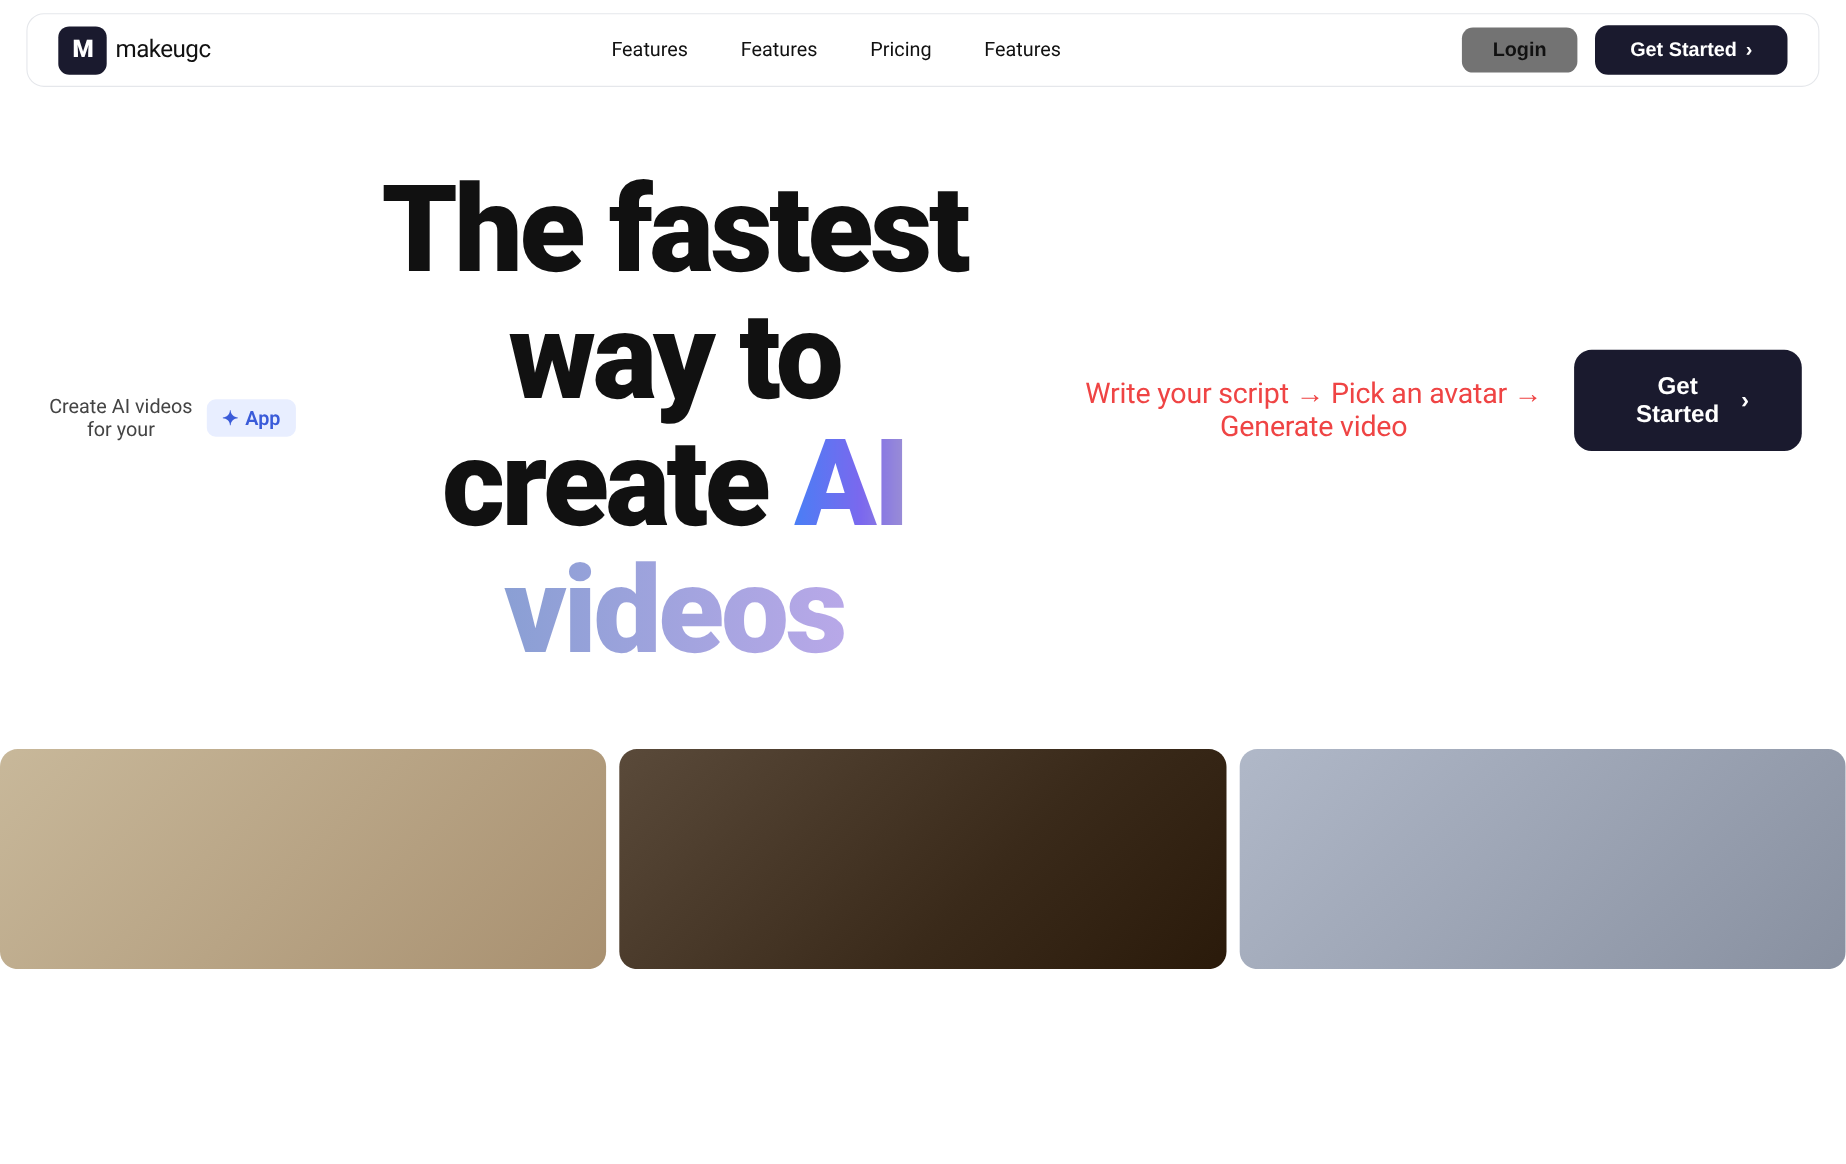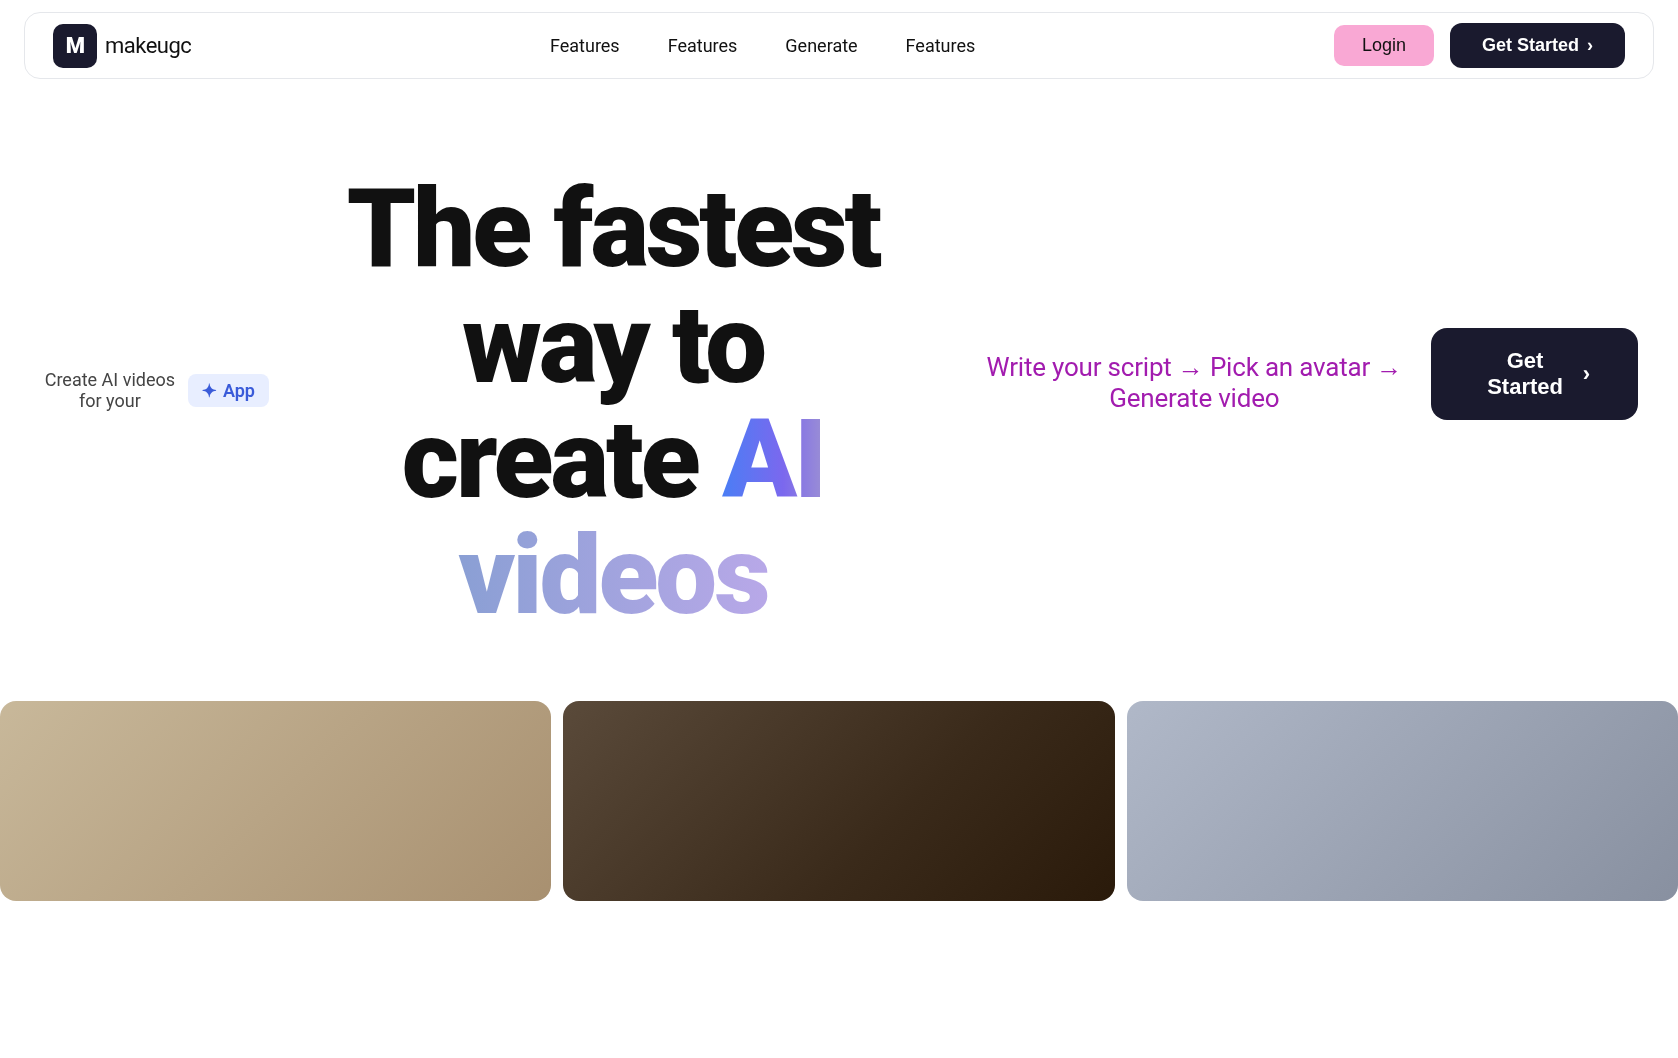--- a/index.html
+++ b/index.html
@@ -73,23 +73,23 @@
     }
 
     .nav-right {
       display: flex;
       align-items: center;
       gap: 16px;
     }
 
     .login-btn {
       font-size: 18px;
-      font-weight: 400;
-      color: #111;
-      background: #f9a8d4;
+      font-weight: 700;
+      color: #111;
+      background: #737373;
       border: none;
       border-radius: 10px;
       padding: 10px 28px;
       cursor: pointer;
     }
 
     .get-started-btn-nav {
       display: flex;
       align-items: center;
       gap: 8px;
@@ -141,21 +141,20 @@
     }
 
     .hero-title {
       font-size: 110px;
       font-weight: 900;
       color: #111;
       line-height: 1.05;
       letter-spacing: -3px;
       margin-bottom: 28px;
       max-width: 1300px;
-      margin-top: 20px;
     }
 
     .hero-title .line2 {
       display: block;
       text-align: center;
     }
 
     .ai-gradient {
       background: linear-gradient(90deg, #4a7ef5 0%, #7b68ee 60%, #9b8fd4 100%);
       -webkit-background-clip: text;
@@ -165,21 +164,21 @@
 
     .videos-gradient {
       background: linear-gradient(90deg, #8a9fd4 0%, #b8a8e8 100%);
       -webkit-background-clip: text;
       -webkit-text-fill-color: transparent;
       background-clip: text;
     }
 
     .hero-subtitle {
       font-size: 26px;
-      color: #a21caf;
+      color: #ef4444;
       font-weight: 400;
       margin-bottom: 48px;
       letter-spacing: -0.2px;
     }
 
     .get-started-btn-hero {
       display: flex;
       align-items: center;
       gap: 12px;
       font-size: 22px;
@@ -239,21 +238,21 @@
     <div class="nav-left">
       <div class="logo-box">
         <span>M</span>
       </div>
       <span class="logo-text">makeugc</span>
     </div>
 
     <div class="nav-center">
       <a class="nav-link">Features</a>
       <a class="nav-link">Features</a>
-      <a class="nav-link">Generate</a>
+      <a class="nav-link">Pricing</a>
       <a class="nav-link">Features</a>
     </div>
 
     <div class="nav-right">
       <button class="login-btn">Login</button>
       <button class="get-started-btn-nav">
         <span>Get Started</span>
         <span class="chevron-right">›</span>
       </button>
     </div>

